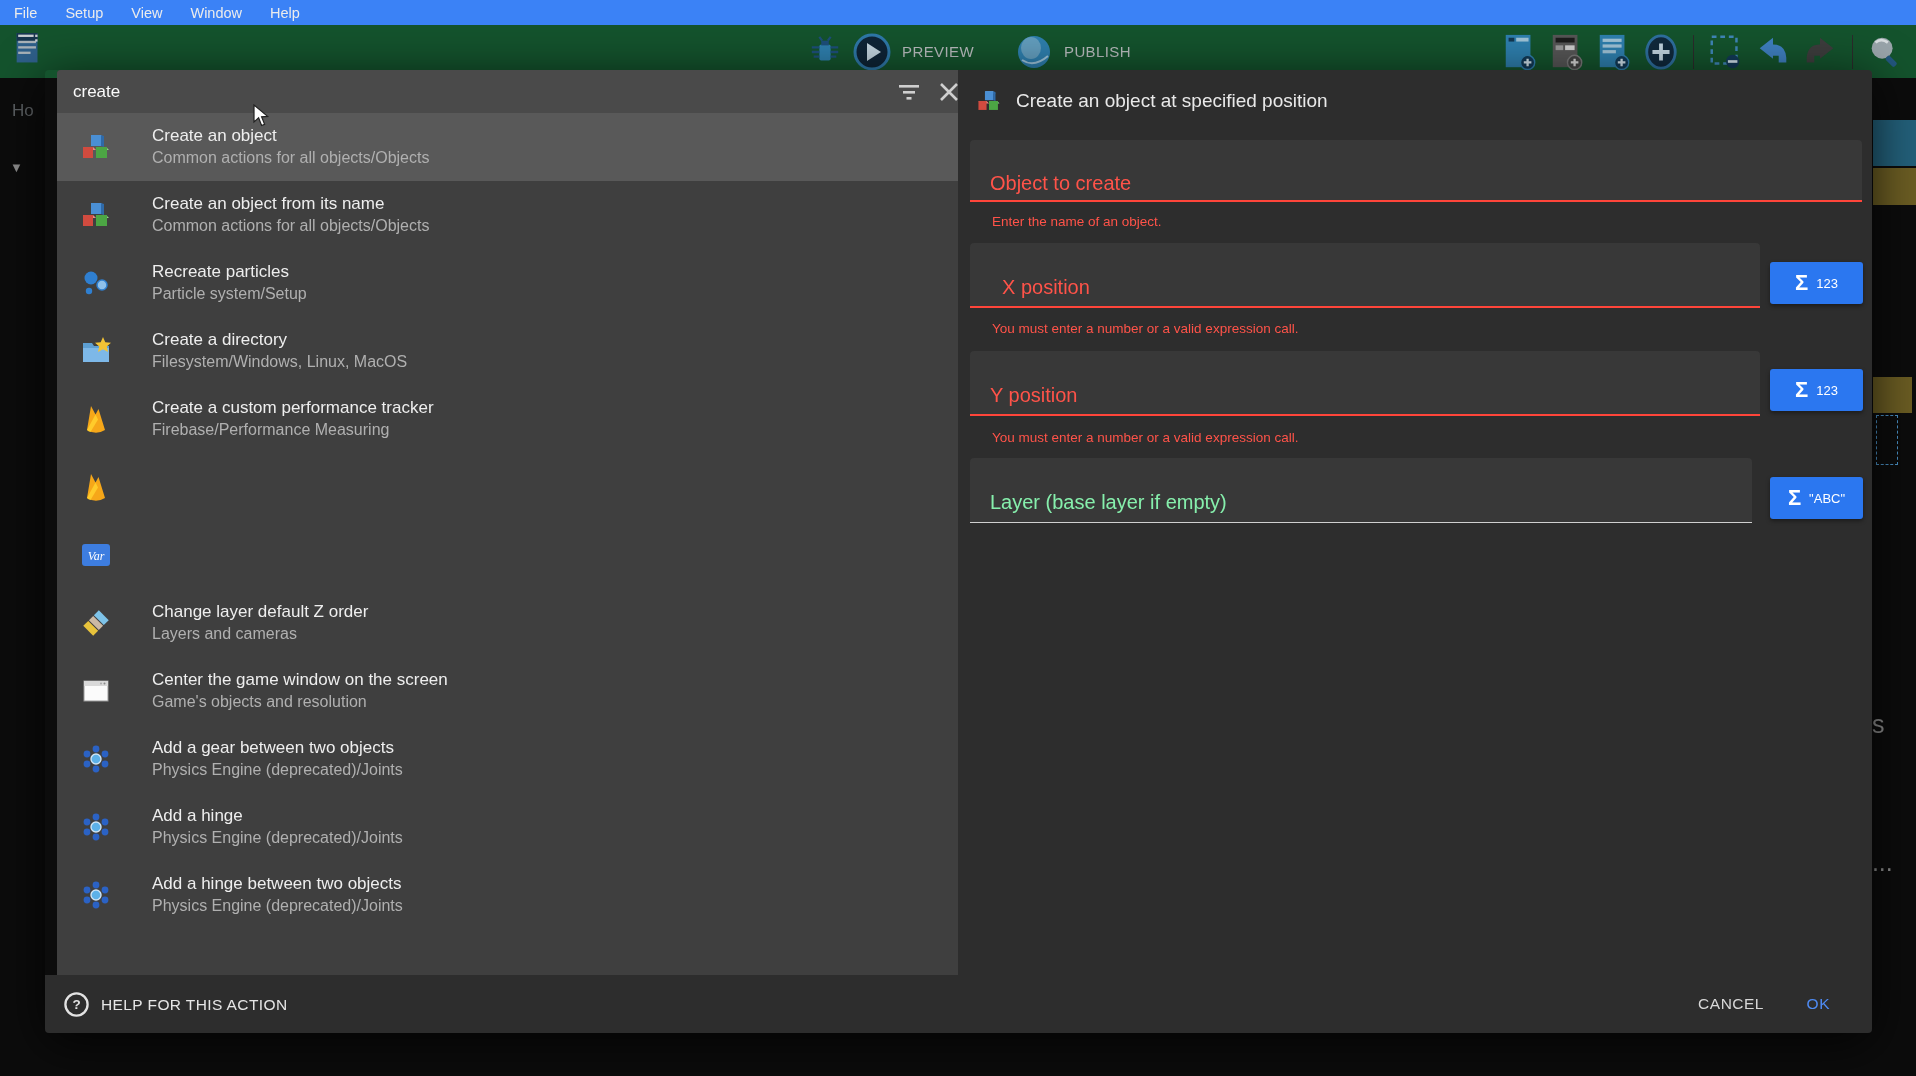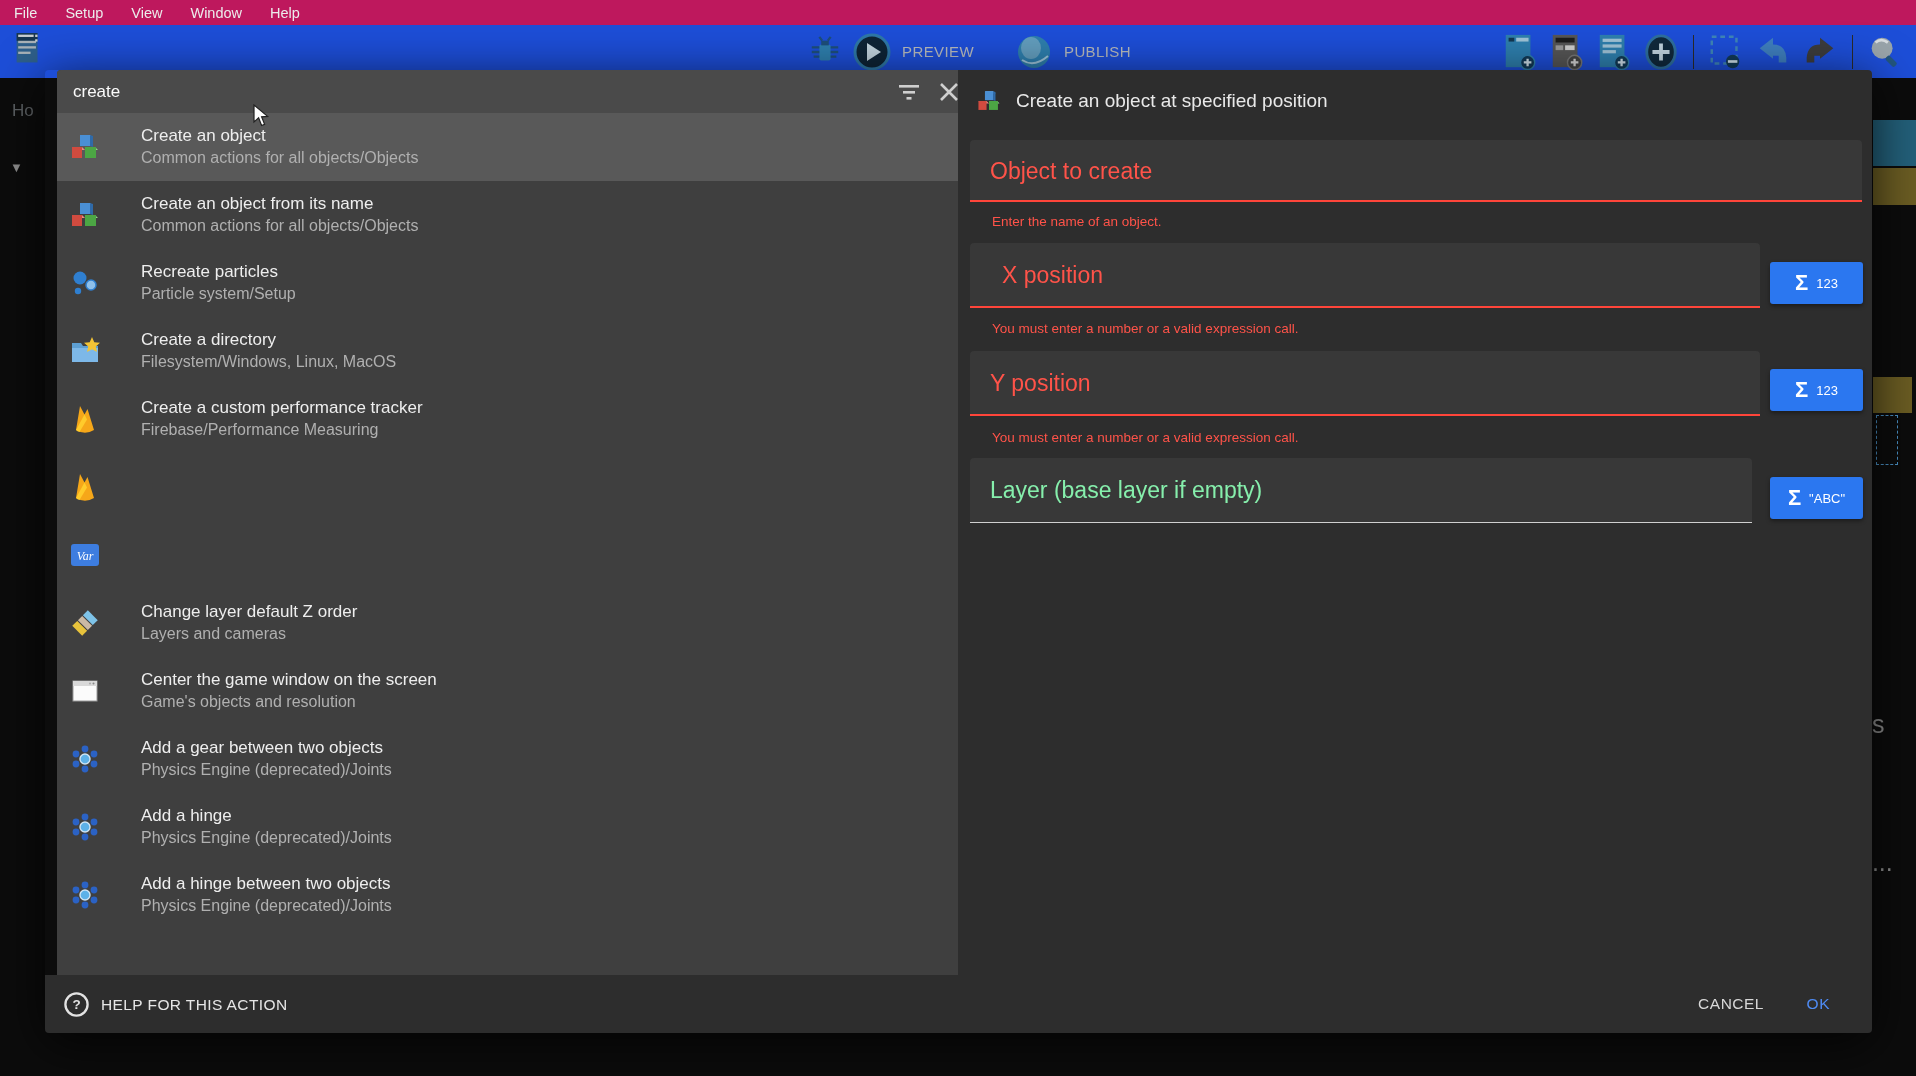--- a/index.html
+++ b/index.html
@@ -5,25 +5,25 @@
   * { box-sizing: border-box; margin: 0; padding: 0; }
   html,body { width:1916px; height:1076px; }
   body {
     background:#0c0c0c;
     font-family:"Liberation Sans", sans-serif;
     position:relative;
     overflow:hidden;
     color:#ddd;
   }
   
-  .menubar{position:absolute;left:0;top:0;width:100%;height:25px;background:#be185d;
+  .menubar{position:absolute;left:0;top:0;width:100%;height:25px;background:#3b82f6;
     display:flex;align-items:center;gap:28px;padding-left:14px;font-size:14.5px;color:#ececec;z-index:3;}
   .menubar span{cursor:default;}
   
-  .toolbar{position:absolute;left:0;top:25px;width:100%;height:53px;background:#1d4ed8;z-index:2;}
+  .toolbar{position:absolute;left:0;top:25px;width:100%;height:53px;background:#14532d;z-index:2;}
   .tb-left{position:absolute;left:12px;top:5px;}
   .tb-center{position:absolute;left:808px;top:0;height:53px;display:flex;align-items:center;gap:10px;}
   .tb-label{font-size:15px;color:#b9bcbe;letter-spacing:.4px;}
   .tb-gap{width:20px;}
   .tb-right{position:absolute;right:12px;top:0;height:53px;display:flex;align-items:center;gap:9px;}
   .tb-sep{width:1px;height:34px;background:#2b2b2b;margin:0 4px;}
   .tbicon{display:inline-block;line-height:0;}
   
   .bg-home{position:absolute;left:12px;top:101px;font-size:17px;color:#5d6164;z-index:1;}
   .bg-caret{position:absolute;left:10px;top:160px;z-index:1;color:#8d8d8d;font-size:13px;}
@@ -34,36 +34,36 @@
     border-radius:4px;box-shadow:0 10px 50px rgba(0,0,0,.75);}
   
   .search-panel{position:absolute;left:12px;top:0;width:913px;height:905px;background:#3f3f3f;
     border-top-left-radius:4px;overflow:hidden;}
   .search-header{position:absolute;left:0;top:0;width:100%;height:43px;background:#4a4a4a;}
   .search-query{position:absolute;left:16px;top:0;height:43px;line-height:43px;font-size:17px;color:#fbfbfb;}
   .hdr-btn{position:absolute;top:8px;width:28px;height:28px;line-height:0;cursor:pointer;}
   .hdr-filter{left:838px;}
   .hdr-close{left:878px;}
   .result-list{position:absolute;left:0;top:43px;width:100%;height:862px;overflow:hidden;}
-  .row{height:68px;display:flex;align-items:center;padding-left:12px;cursor:pointer;}
+  .row{height:68px;display:flex;align-items:center;padding-left:23px;cursor:pointer;}
   .row.selected{background:#595959;}
   .row-icon{width:32px;height:32px;flex:0 0 32px;line-height:0;}
   .row-text{margin-left:40px;}
   .row-title{font-size:17px;color:#eeeeee;line-height:22px;}
   .row-sub{font-size:16px;color:#b0b0b0;line-height:22px;}
   .scroll-thumb{position:absolute;left:901px;top:27px;width:10px;height:482px;border-radius:5px;background:#8a8a8a;}
   
   .detail-panel{position:absolute;left:913px;top:0;width:914px;height:905px;background:#2d2d2d;
     border-top-right-radius:4px;}
   .detail-header{position:absolute;left:18px;top:18px;display:flex;align-items:center;gap:14px;}
   .detail-title{font-size:19px;color:#e9e9e9;}
   .fieldbox{background:#383838;border-radius:4px 4px 0 0;position:relative;cursor:text;}
   .fieldbox.err{border-bottom:2px solid #ff453a;}
   .fieldbox.ok{border-bottom:1px solid #cfcfcf;}
-  .ph{position:absolute;left:20px;top:0;font-size:23px;}
+  .ph{position:absolute;left:20px;top:12px;font-size:20px;}
   .ph.err{color:#ff5349;}
   .ph.ok{color:#86efac;}
   .helper{position:absolute;left:34px;font-size:13.5px;color:#ff5349;}
   .sigma-btn{position:absolute;left:812px;width:93px;height:42px;background:#2b77f0;border-radius:3px;
     display:flex;align-items:center;justify-content:center;gap:8px;color:#fff;cursor:pointer;
     box-shadow:0 2px 4px rgba(0,0,0,.4);}
   .sigma-glyph{font-size:22px;font-weight:bold;line-height:1;}
   .sigma-label{font-size:13px;}
   
   .dialog-footer{position:absolute;left:0;top:905px;width:100%;height:58px;background:#2d2d2d;

